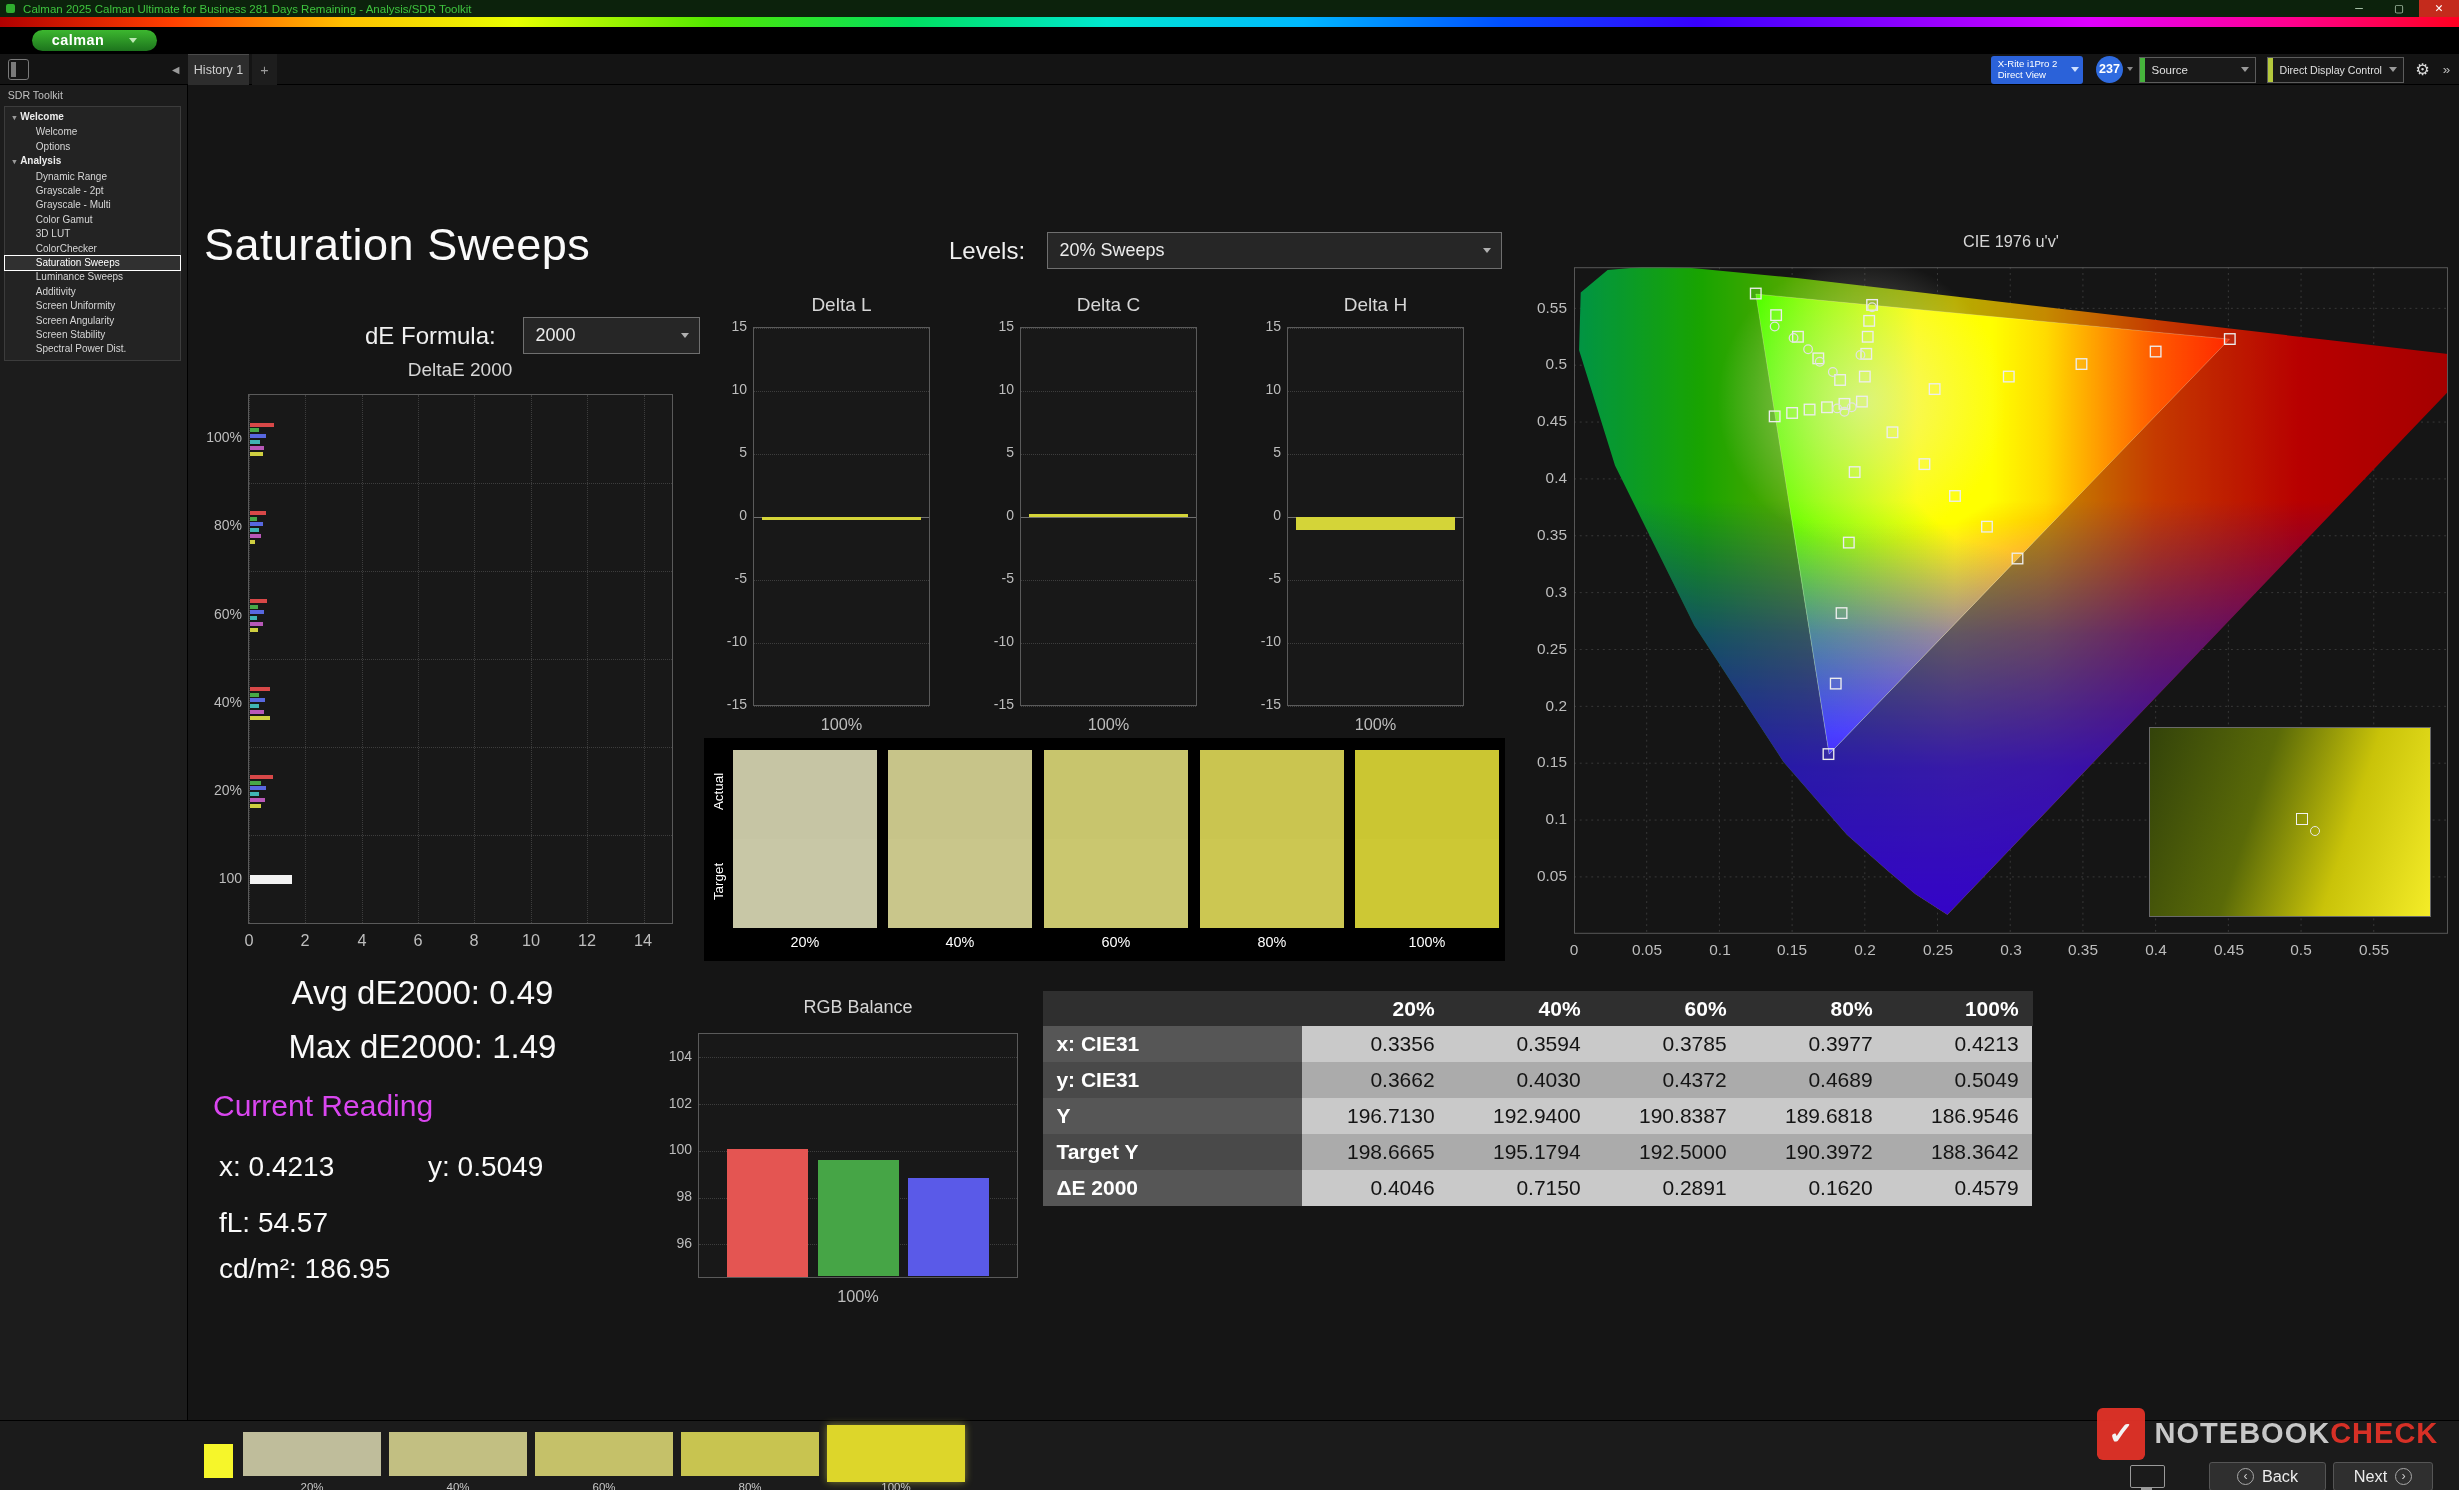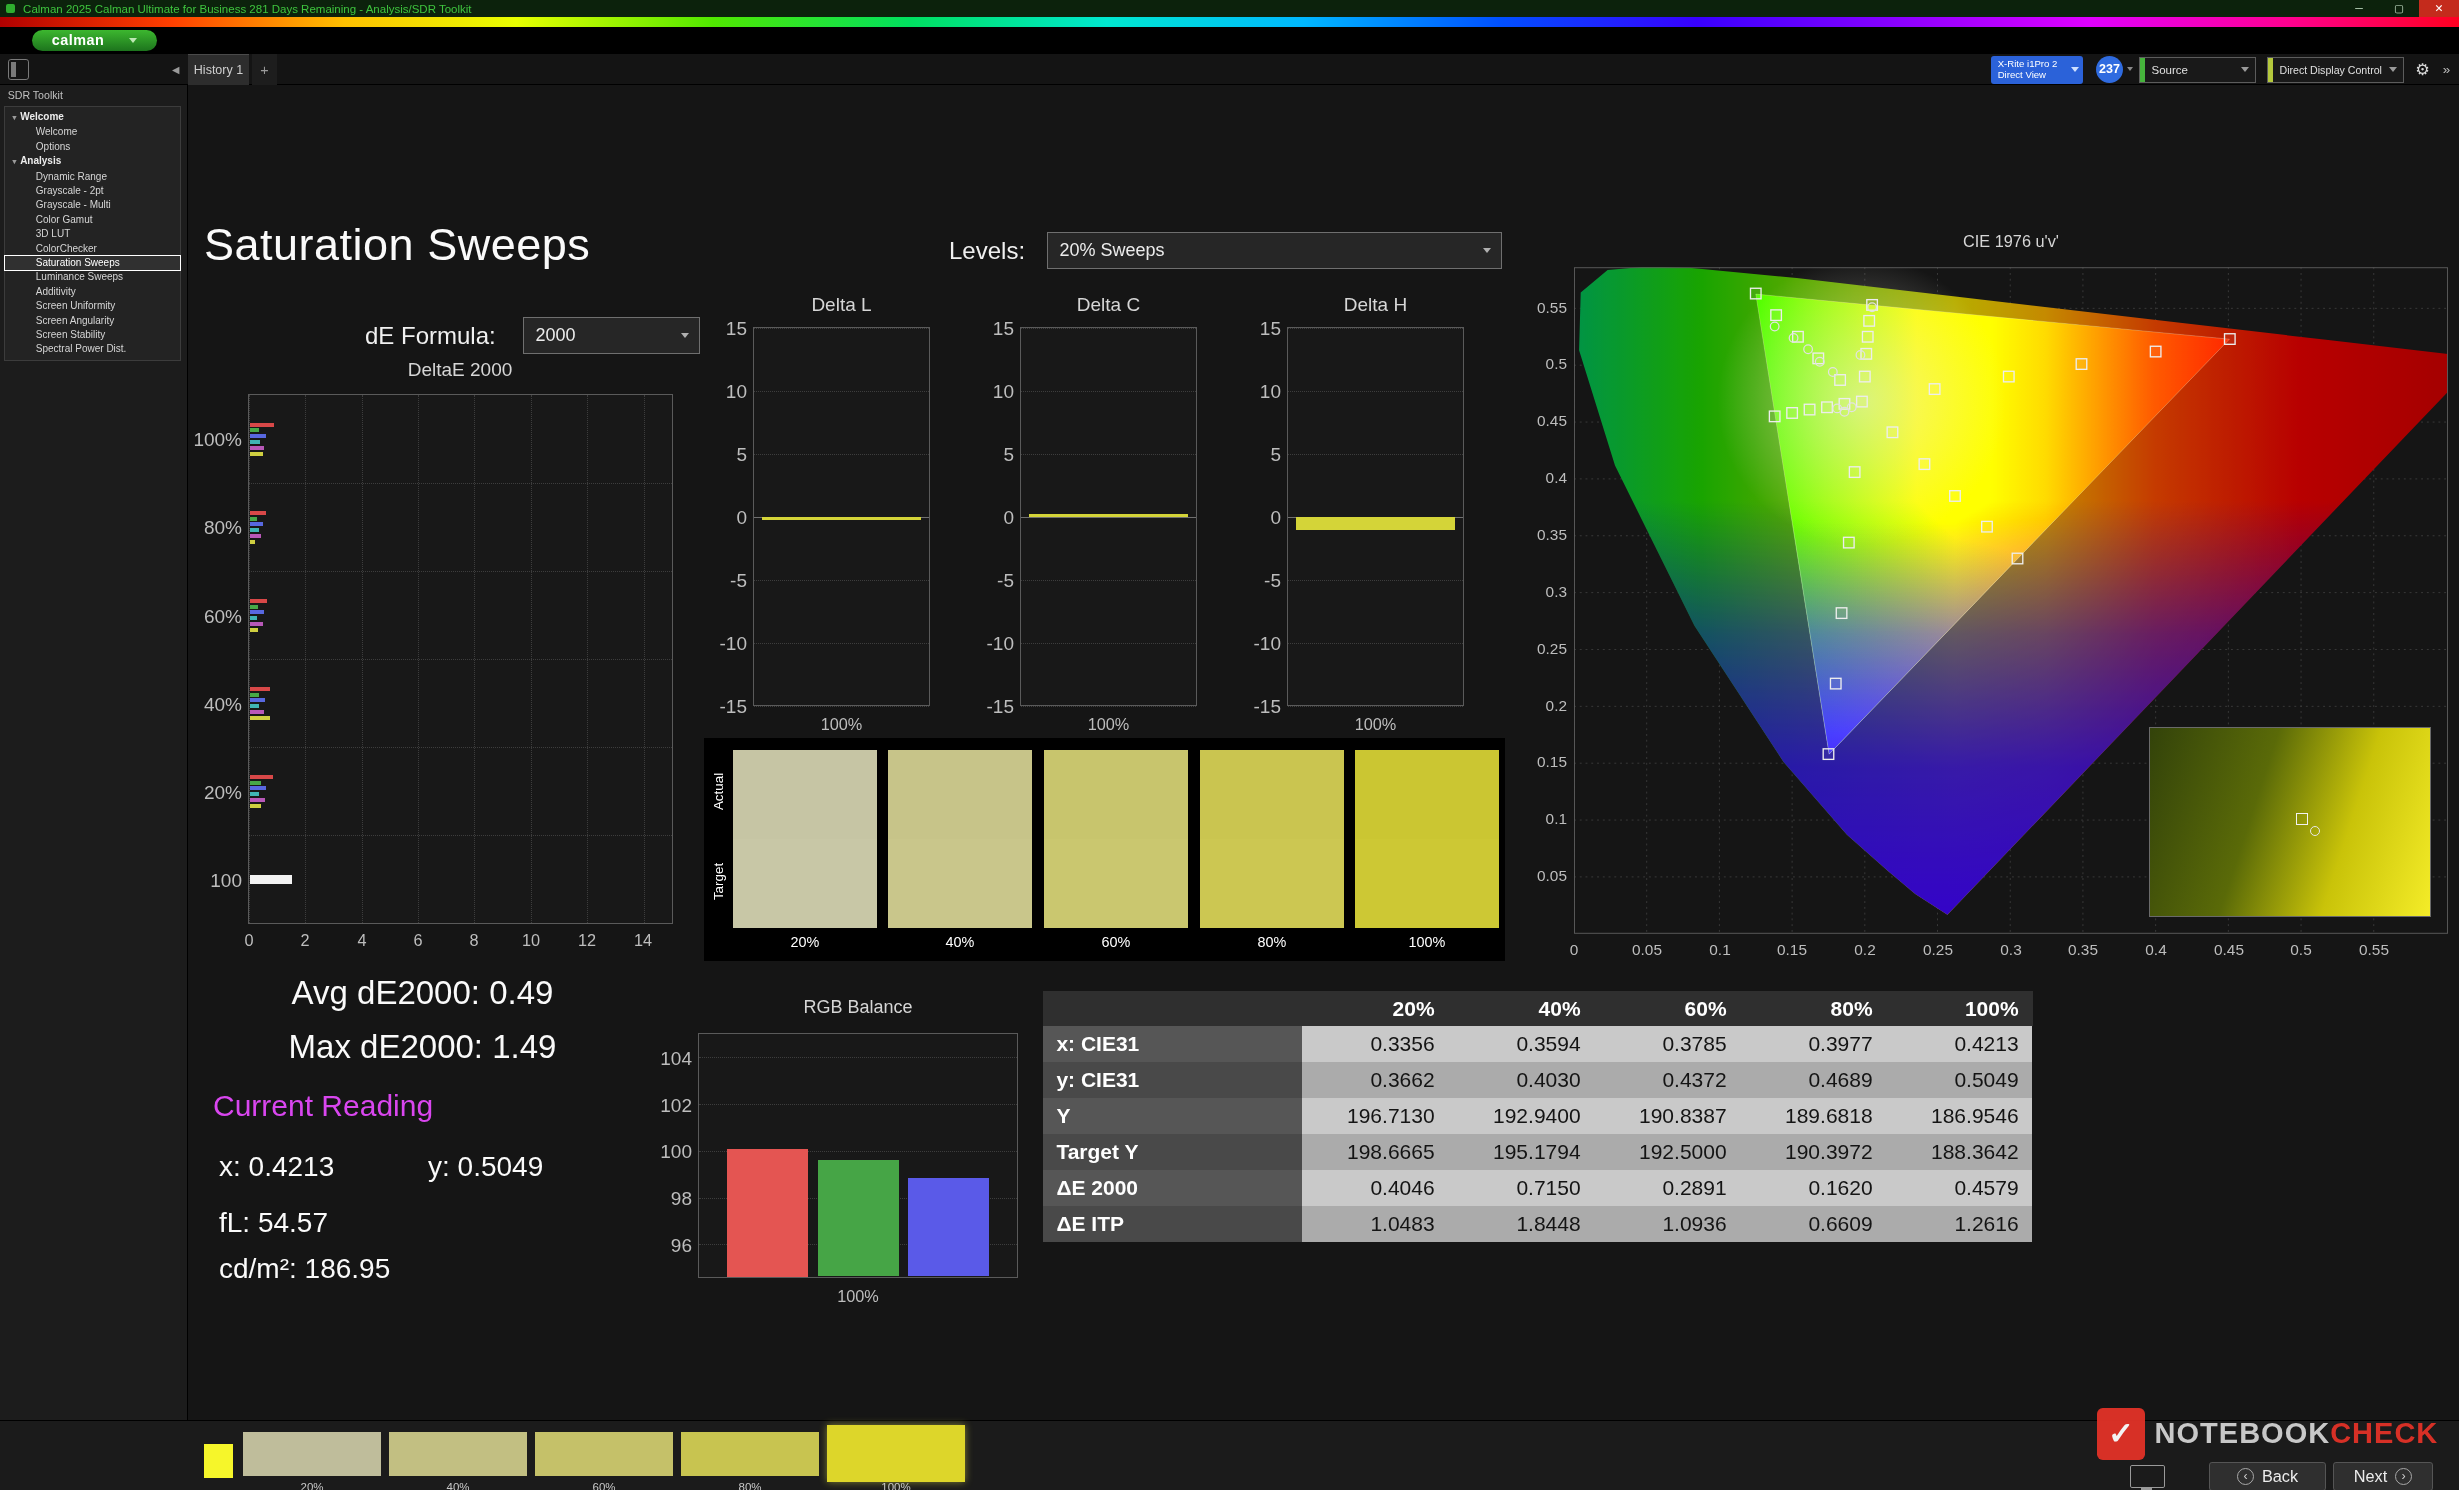--- a/index.html
+++ b/index.html
@@ -56,21 +56,21 @@
 #de-select{left:523px;top:317px;width:177px;height:37px}
 #levels-select{left:1047px;top:232px;width:455px;height:37px}
 
 
 .plot{position:absolute;border:1px solid #5a5a5a;background:#181818;overflow:visible}
 .chart-title{position:absolute;font-size:19px;color:#d6d6d6;text-align:center}
 .vgrid{position:absolute;top:0;bottom:0;width:0;border-left:1px dotted #3d3d3d}
 .hgrid{position:absolute;left:0;right:0;height:0;border-top:1px dotted #3d3d3d}
 .zeroline{border-top:1px solid #707070}
 .xtick{position:absolute;text-align:center;font-size:16.3px;color:#bdbdbd}
-.ylab{position:absolute;width:54px;text-align:right;font-size:19px;color:#bdbdbd}
+.ylab{position:absolute;width:54px;text-align:right;font-size:14px;color:#bdbdbd}
 .hbar,.dbar,.rgbbar{position:absolute}
 #deltae-title{left:246px;top:359px;width:428px}
 #deltae-plot{left:248px;top:394px;width:425px;height:530px}
 #dl-title{left:753px;top:294px;width:177px}
 #dc-title{left:1020px;top:294px;width:177px}
 #dh-title{left:1287px;top:294px;width:177px}
 #dl-plot{left:753px;top:327px;width:177px;height:379px}
 #dc-plot{left:1020px;top:327px;width:177px;height:379px}
 #dh-plot{left:1287px;top:327px;width:177px;height:379px}
 
@@ -534,28 +534,20 @@
       <div class="t-val">188.3642</div>
     </div>
     <div class="t-row row-even">
       <div class="t-label">ΔE 2000</div>
       <div class="t-val">0.4046</div>
       <div class="t-val">0.7150</div>
       <div class="t-val">0.2891</div>
       <div class="t-val">0.1620</div>
       <div class="t-val">0.4579</div>
     </div>
-    <div class="t-row row-odd">
-      <div class="t-label">ΔE ITP</div>
-      <div class="t-val">1.0483</div>
-      <div class="t-val">1.8448</div>
-      <div class="t-val">1.0936</div>
-      <div class="t-val">0.6609</div>
-      <div class="t-val">1.2616</div>
-    </div>
   </div>
 
 <div class="bottombar" id="bottombar">
   <div class="watermark">
     <div class="wm-icon">✓</div>
     <div class="wm-text">
       <span class="p1">NOTEBOOK</span><span class="p2">CHECK</span>
     </div>
   </div>
   <div class="monitor-icon"></div>

